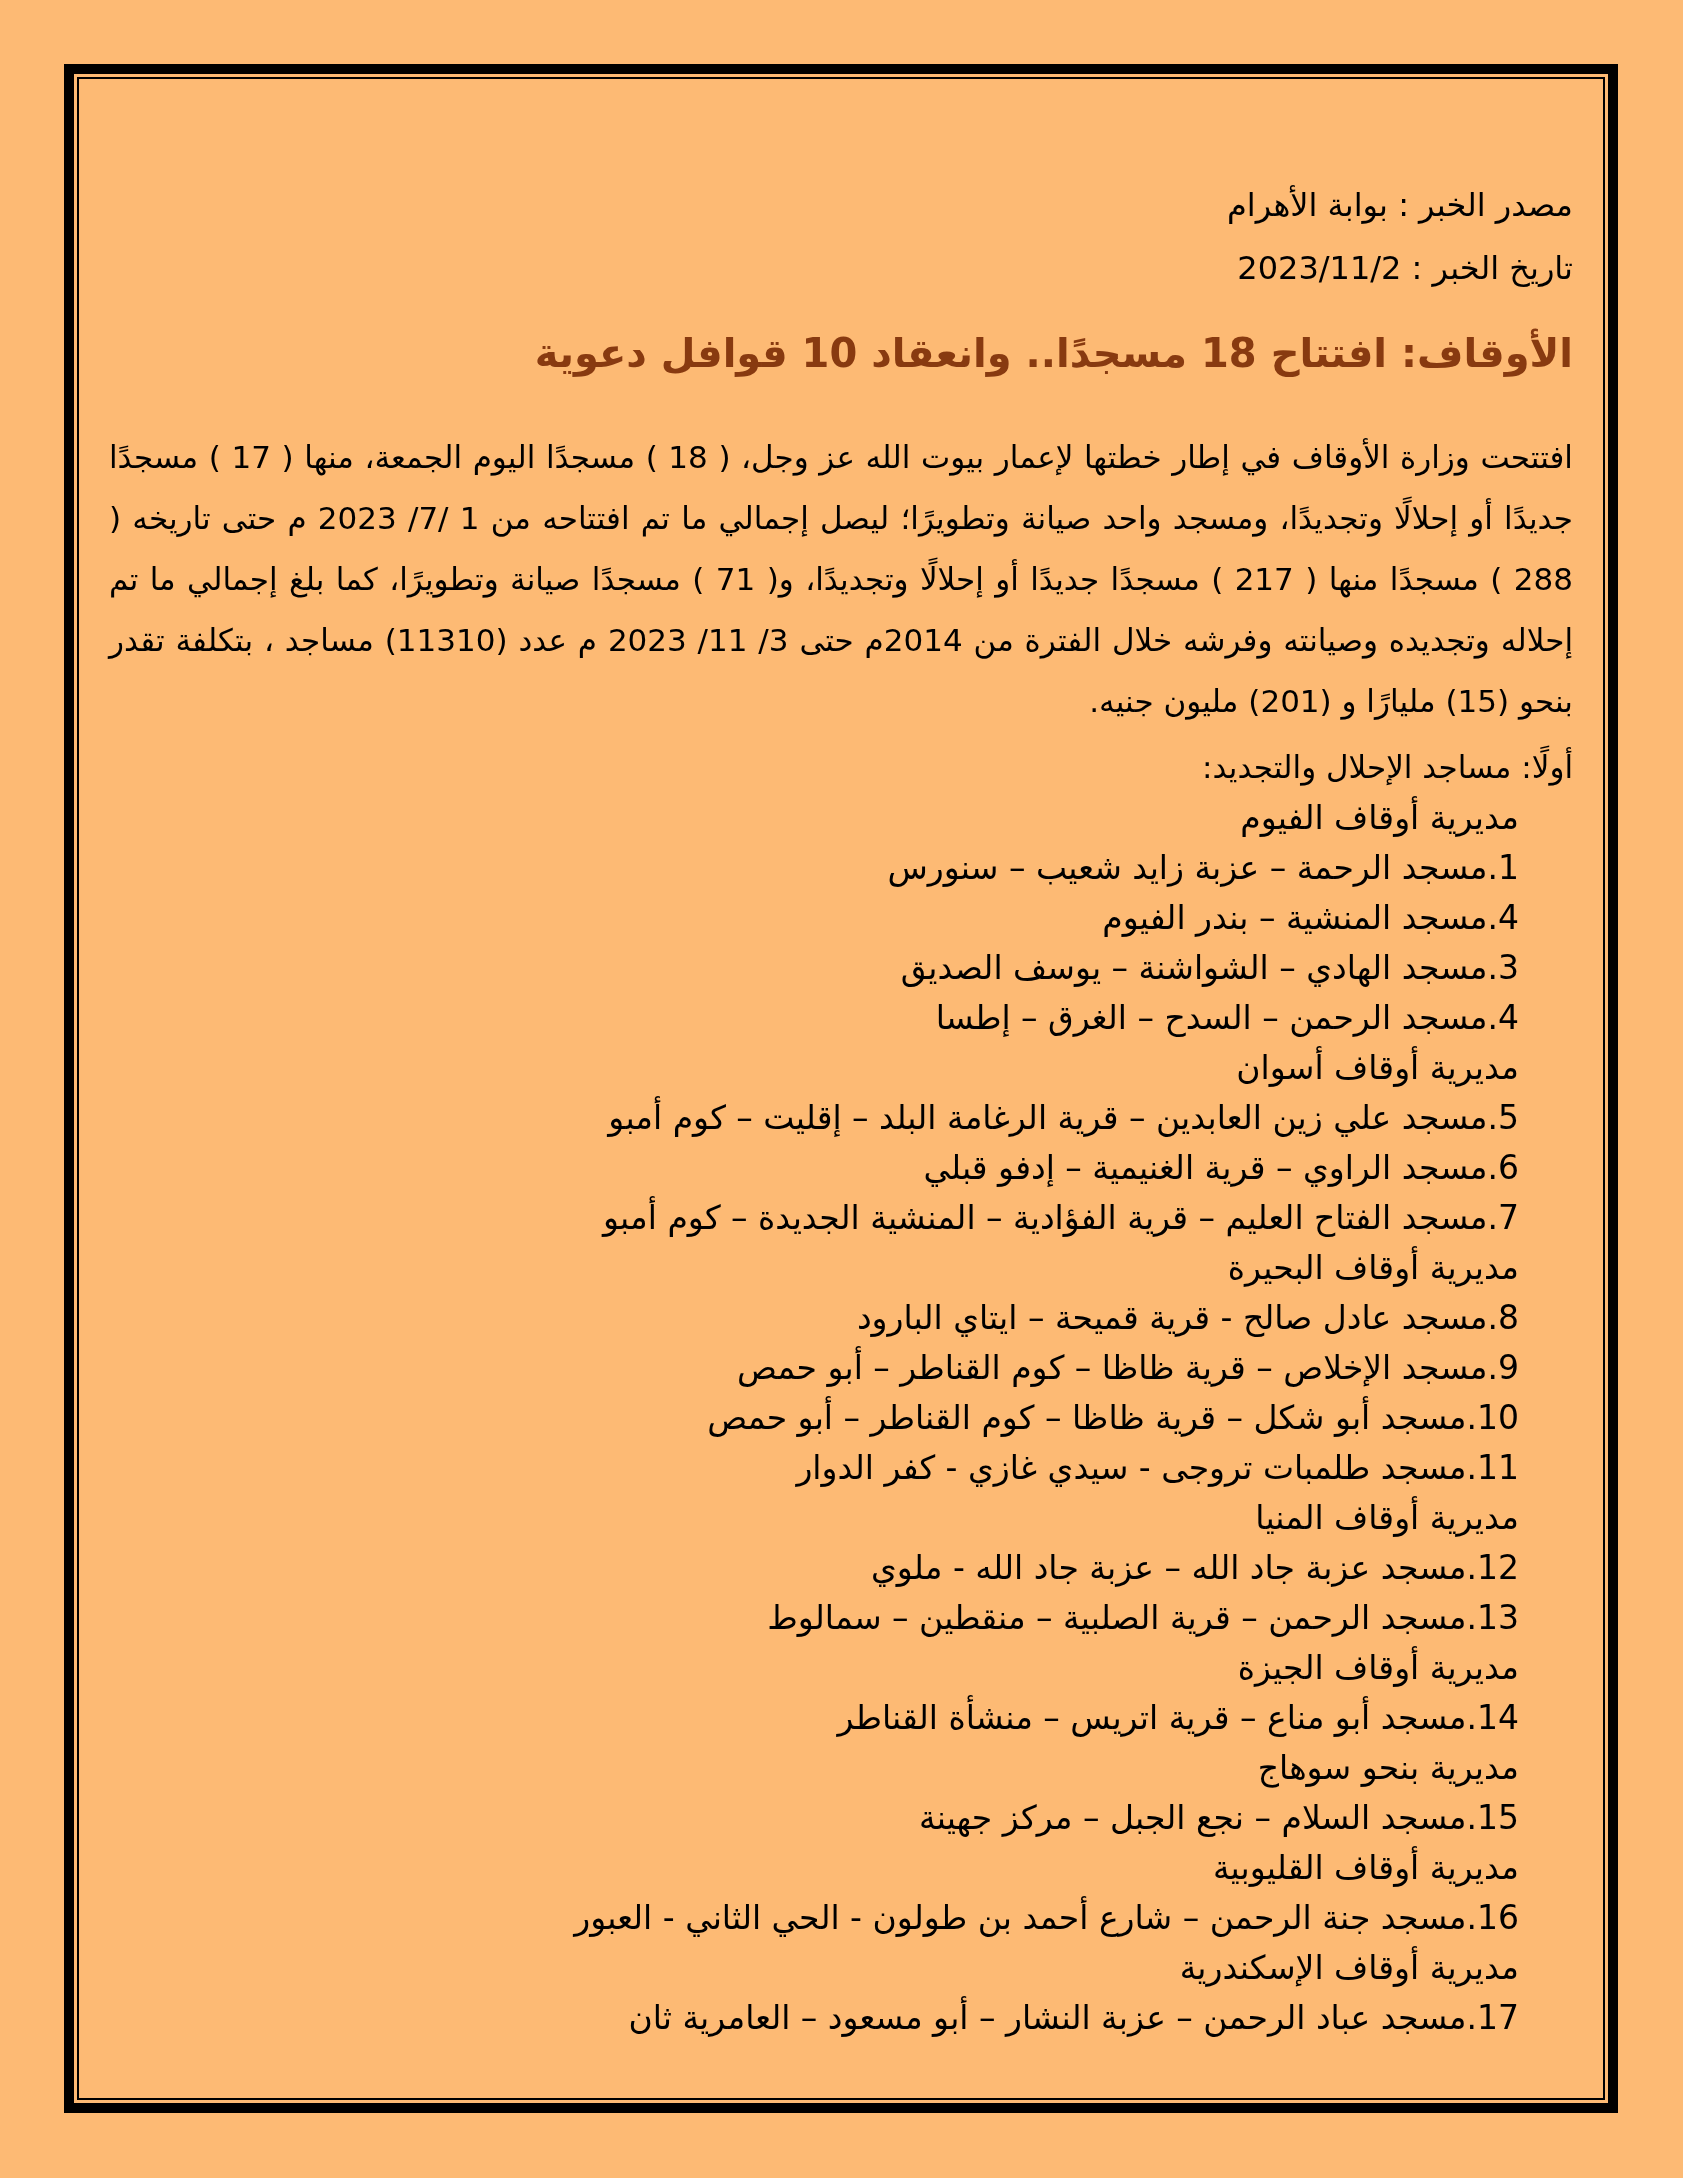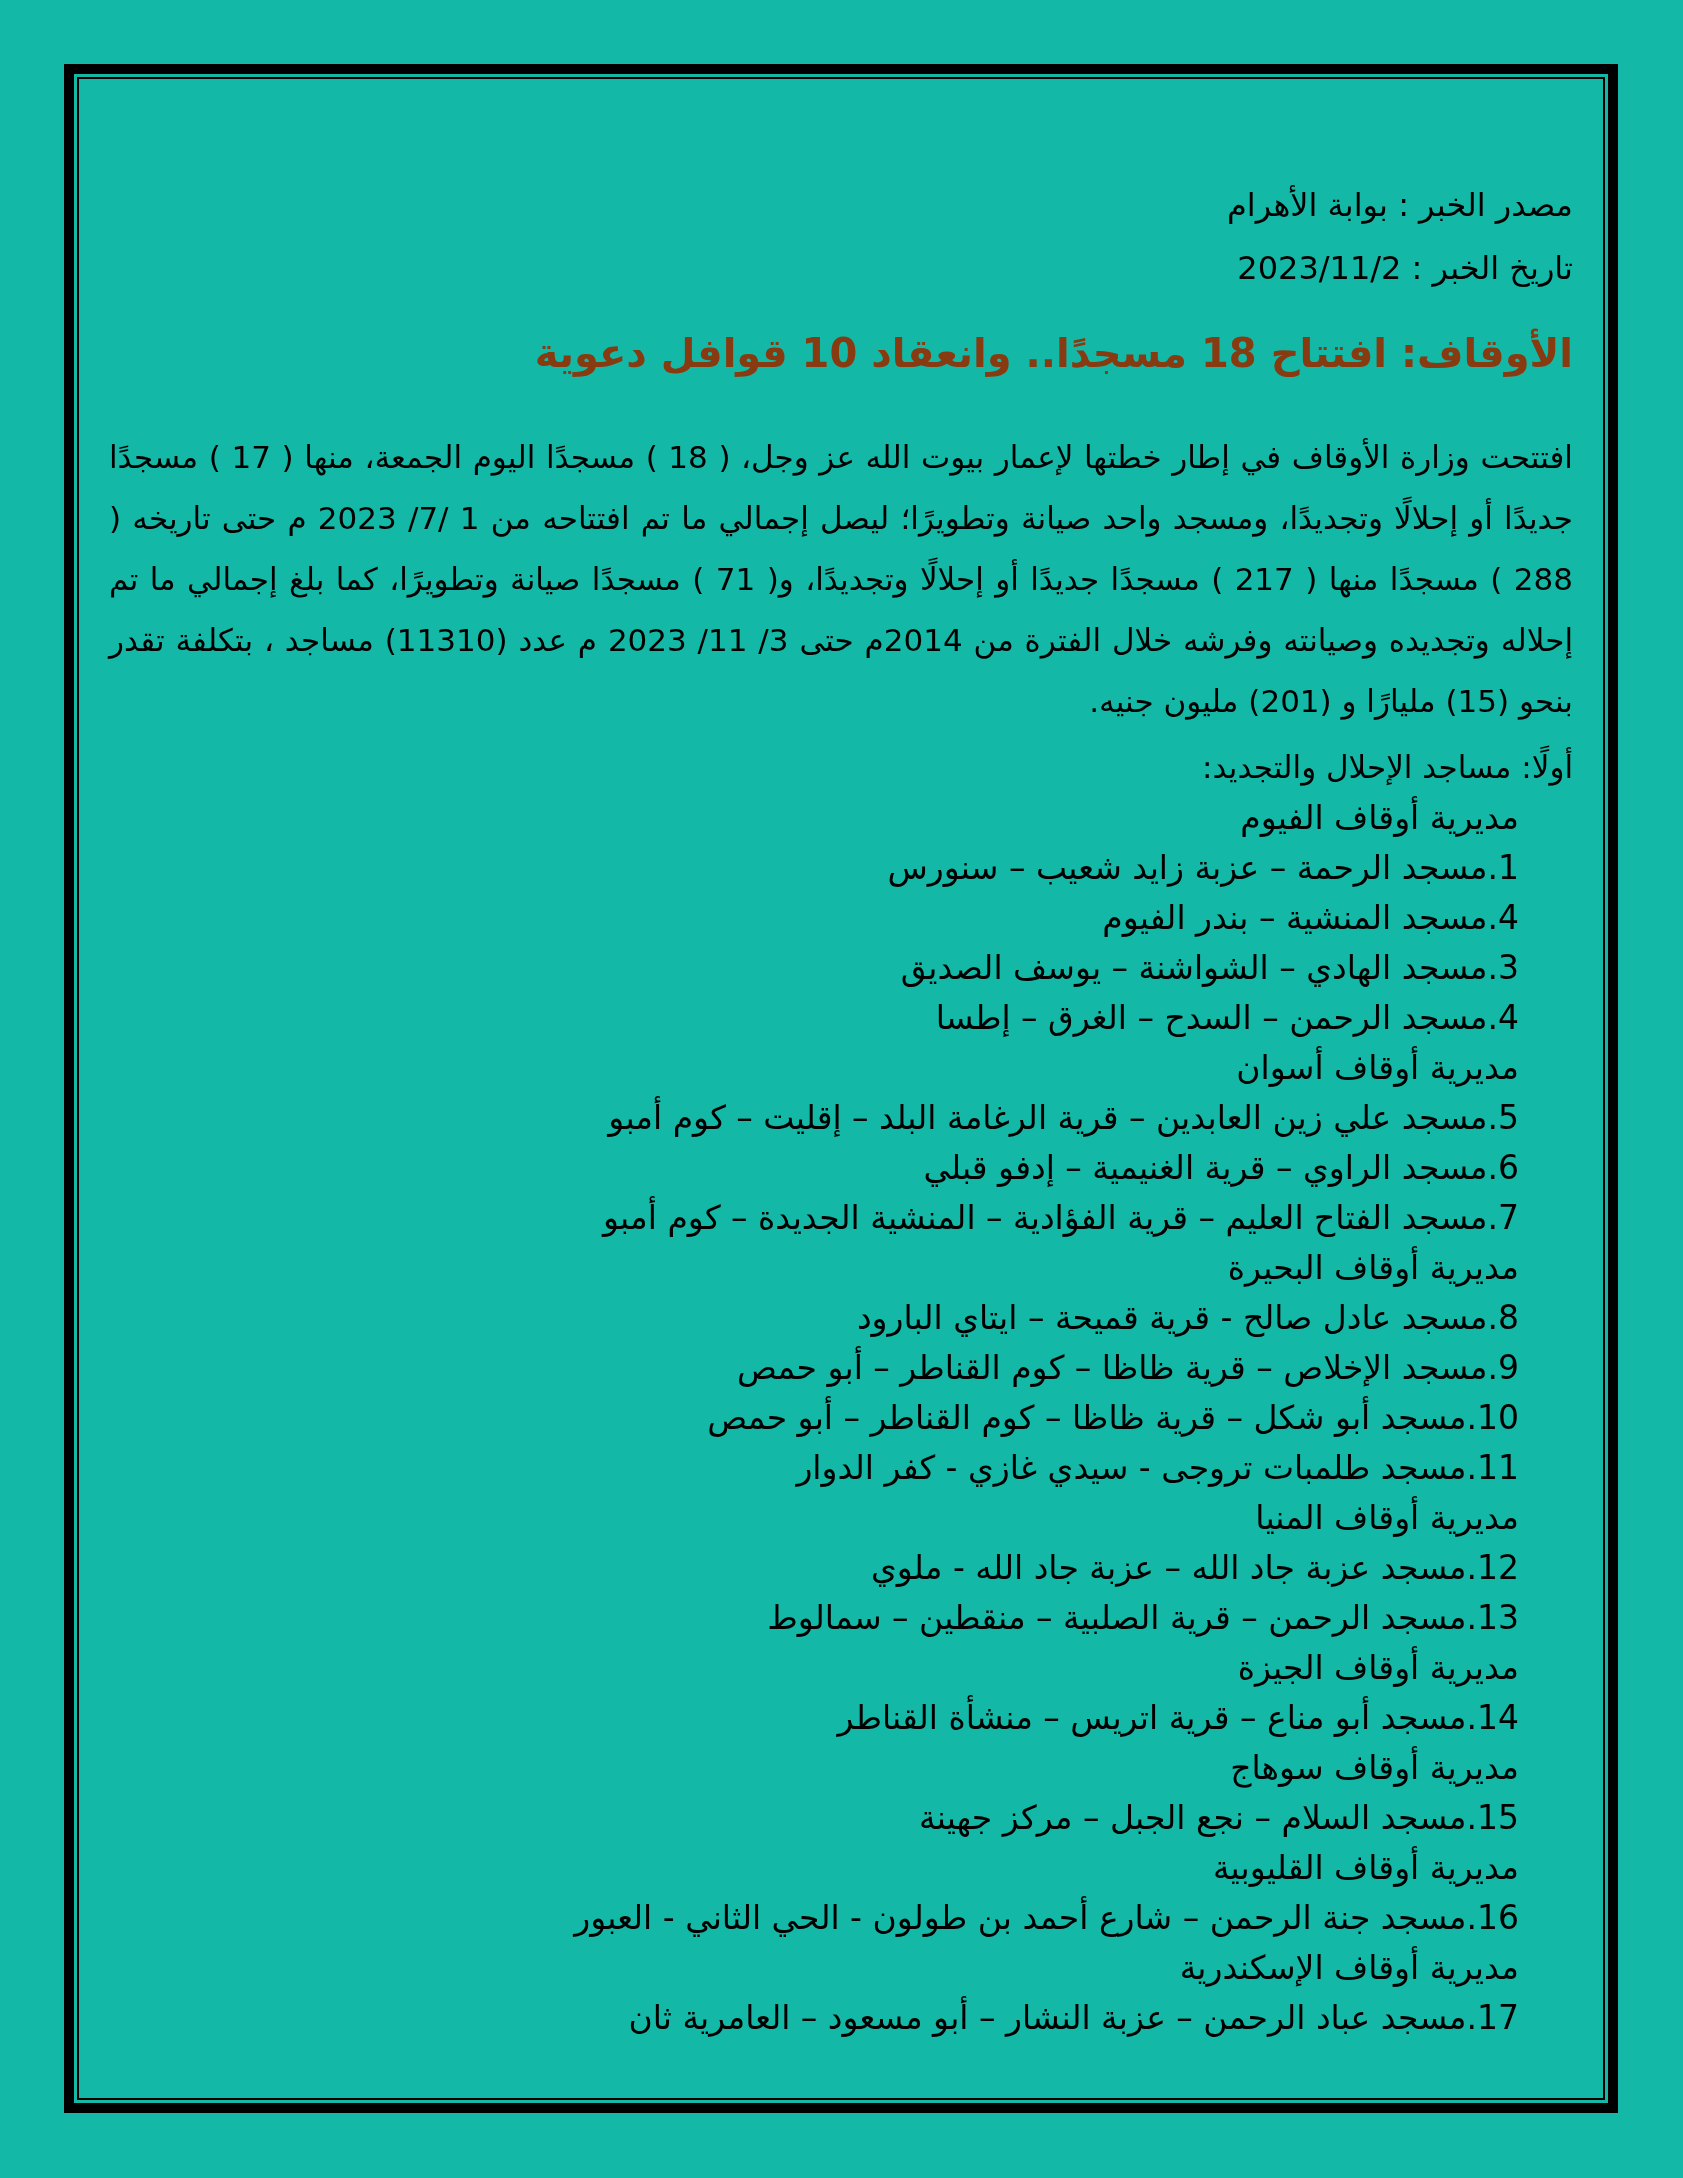--- a/index.html
+++ b/index.html
@@ -9,21 +9,21 @@
     width: 1683px;
     height: 2178px;
     overflow: hidden;
     font-family: "DejaVu Sans", sans-serif;
     color: #000000;
   }
   .page {
     position: relative;
     width: 1683px;
     height: 2178px;
-    background: #14b8a6;
+    background: #fdba74;
   }
   .frame {
     position: absolute;
     top: 64px;
     left: 64px;
     width: 1554px;
     height: 2049px;
     border: 10px solid #000000;
     box-sizing: border-box;
   }
@@ -105,21 +105,21 @@
           <div class="list-line directorate">مديرية أوقاف البحيرة</div>
           <div class="list-line mosque">8.مسجد عادل صالح - قرية قميحة – ايتاي البارود</div>
           <div class="list-line mosque">9.مسجد الإخلاص – قرية ظاظا – كوم القناطر – أبو حمص</div>
           <div class="list-line mosque">10.مسجد أبو شكل – قرية ظاظا – كوم القناطر – أبو حمص</div>
           <div class="list-line mosque">11.مسجد طلمبات تروجى - سيدي غازي - كفر الدوار</div>
           <div class="list-line directorate">مديرية أوقاف المنيا</div>
           <div class="list-line mosque">12.مسجد عزبة جاد الله – عزبة جاد الله - ملوي</div>
           <div class="list-line mosque">13.مسجد الرحمن – قرية الصلبية – منقطين – سمالوط</div>
           <div class="list-line directorate">مديرية أوقاف الجيزة</div>
           <div class="list-line mosque">14.مسجد أبو مناع – قرية اتريس – منشأة القناطر</div>
-          <div class="list-line directorate">مديرية أوقاف سوهاج</div>
+          <div class="list-line directorate">مديرية بنحو سوهاج</div>
           <div class="list-line mosque">15.مسجد السلام – نجع الجبل – مركز جهينة</div>
           <div class="list-line directorate">مديرية أوقاف القليوبية</div>
           <div class="list-line mosque">16.مسجد جنة الرحمن – شارع أحمد بن طولون - الحي الثاني - العبور</div>
           <div class="list-line directorate">مديرية أوقاف الإسكندرية</div>
           <div class="list-line mosque">17.مسجد عباد الرحمن – عزبة النشار – أبو مسعود – العامرية ثان</div>
         </div>
 
       </div>
     </div>
   </div>

